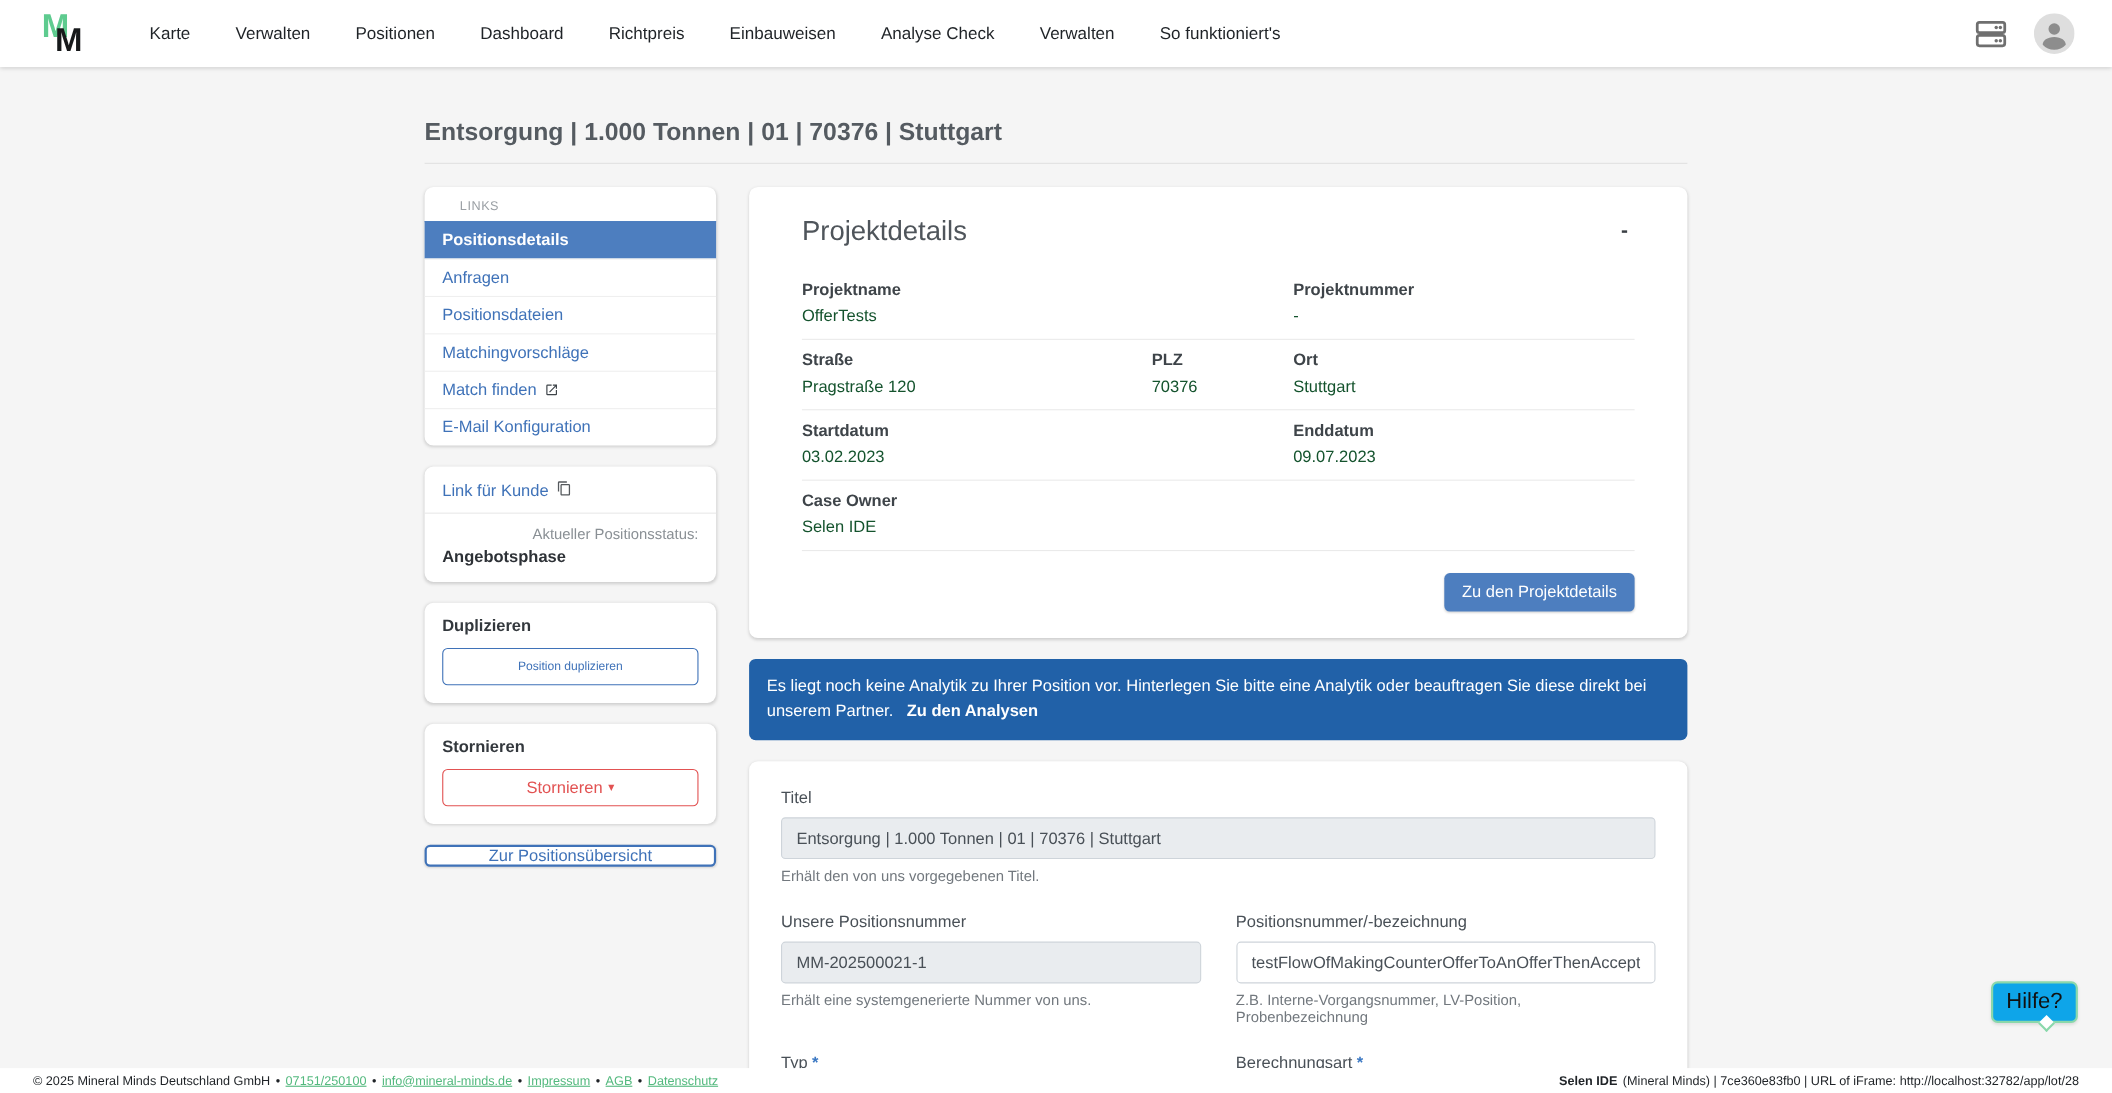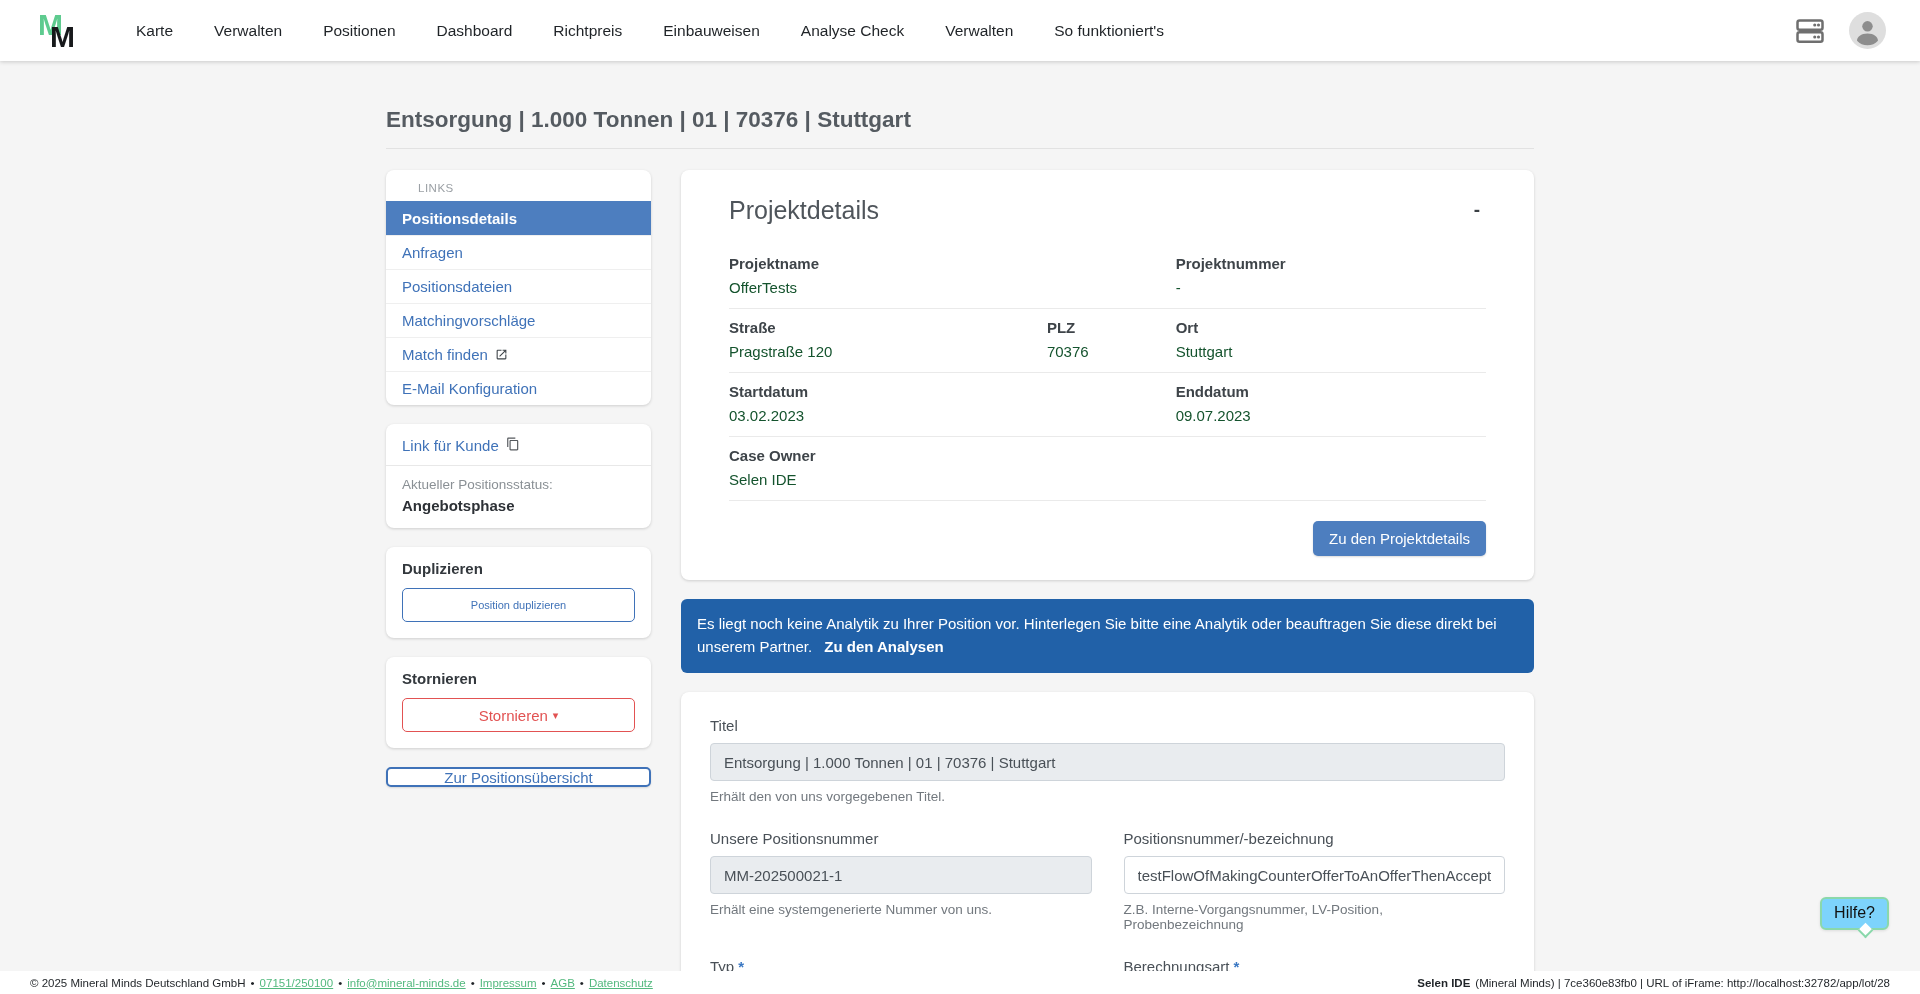--- a/index.html
+++ b/index.html
@@ -50,21 +50,21 @@
     display:flex; align-items:center; gap:7px;
     padding:8px 16px; font-size:15px; font-weight:500; color:#3f72b8;
     border-top:1px solid #efefef; cursor:pointer;
   }
   .side-link.active { background:#4d7ebf; color:#fff; border-top-color:#4d7ebf; font-weight:600; }
   .ext-icon { display:inline-flex; }
 
   
   .cust-link { display:flex; align-items:center; gap:7px; padding:13px 16px 11px; font-size:15px; font-weight:500; color:#3f72b8; cursor:pointer; }
   .status-box { border-top:1px solid #e8e8e8; padding:11px 16px 14px; }
-  .status-label { font-size:13.5px; color:#8a9095; }
+  .status-label { font-size:13.5px; color:#8a9095;text-align:right; }
   .status-value { font-size:15px; font-weight:700; color:#2d3136; margin-top:5px; }
 
   
   .action-card { padding:13px 16px 16px; }
   .action-title { font-size:15px; font-weight:700; color:#33383d; margin-bottom:11px; }
   .btn { display:flex; align-items:center; justify-content:center; border-radius:5px; cursor:pointer; font-family:inherit; }
   .btn-outline-blue { width:100%; height:34px; background:#fff; border:1.5px solid #3f72b8; color:#3f72b8; font-size:11px; font-weight:500; }
   .btn-outline-red { width:100%; height:34px; background:#fff; border:1.5px solid #e25252; color:#e25252; font-size:15px; font-weight:500; gap:5px; }
   .caret { font-size:11px; line-height:1; }
   .overview-btn { width:100%; height:20px; background:#fff; border:2px solid #3f72b8; color:#3f72b8; font-size:15px; font-weight:500; border-radius:5px; box-shadow:0 1px 2px rgba(0,0,0,.12); }
@@ -117,22 +117,22 @@
     display:flex; justify-content:space-between; align-items:center;
     padding:0 30px; font-size:11.5px; color:#1f2327; z-index:40;
   }
   .fleft, .fright { display:flex; align-items:center; gap:5px; white-space:nowrap; }
   .flink { color:#53b97e; text-decoration:underline; cursor:pointer; }
   .fbold { font-weight:700; }
 
   
   .help-bubble {
     position:absolute; right:31px; bottom:64px; z-index:35;
-    background:#7dd3fc; border:2px solid #8ad8ab; border-radius:6px;
-    padding:5px 12px 6px; font-size:16px; color:#111; cursor:pointer;
+    background:#0ea5e9; border:2px solid #8ad8ab; border-radius:6px;
+    padding:5px 12px 6px; font-size:20px; color:#111; cursor:pointer;
     box-shadow:0 1px 3px rgba(0,0,0,.1);
   }
   .bubble-tail {
     position:absolute; width:11px; height:11px; background:#fff;
     border-right:2px solid #8ad8ab; border-bottom:2px solid #8ad8ab;
     transform:rotate(45deg); bottom:-8px; left:58%;
   }
 </style>
 </head>
 <body>

